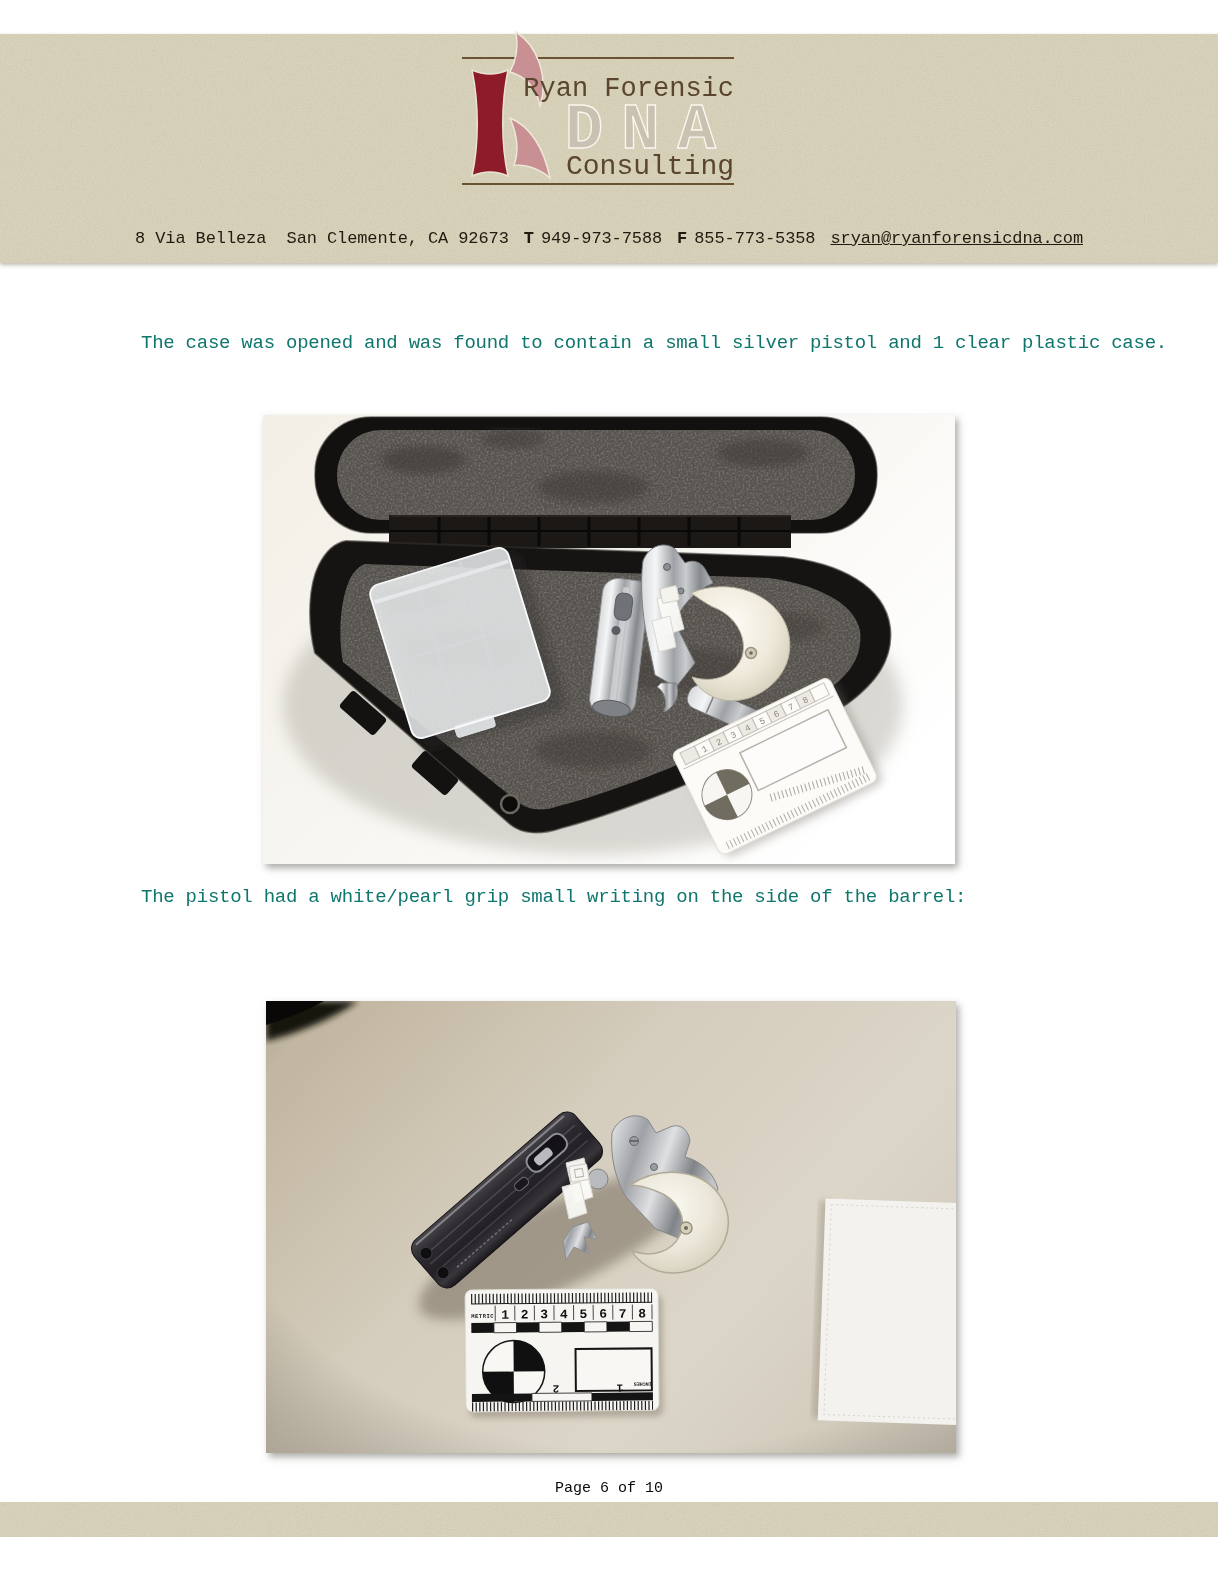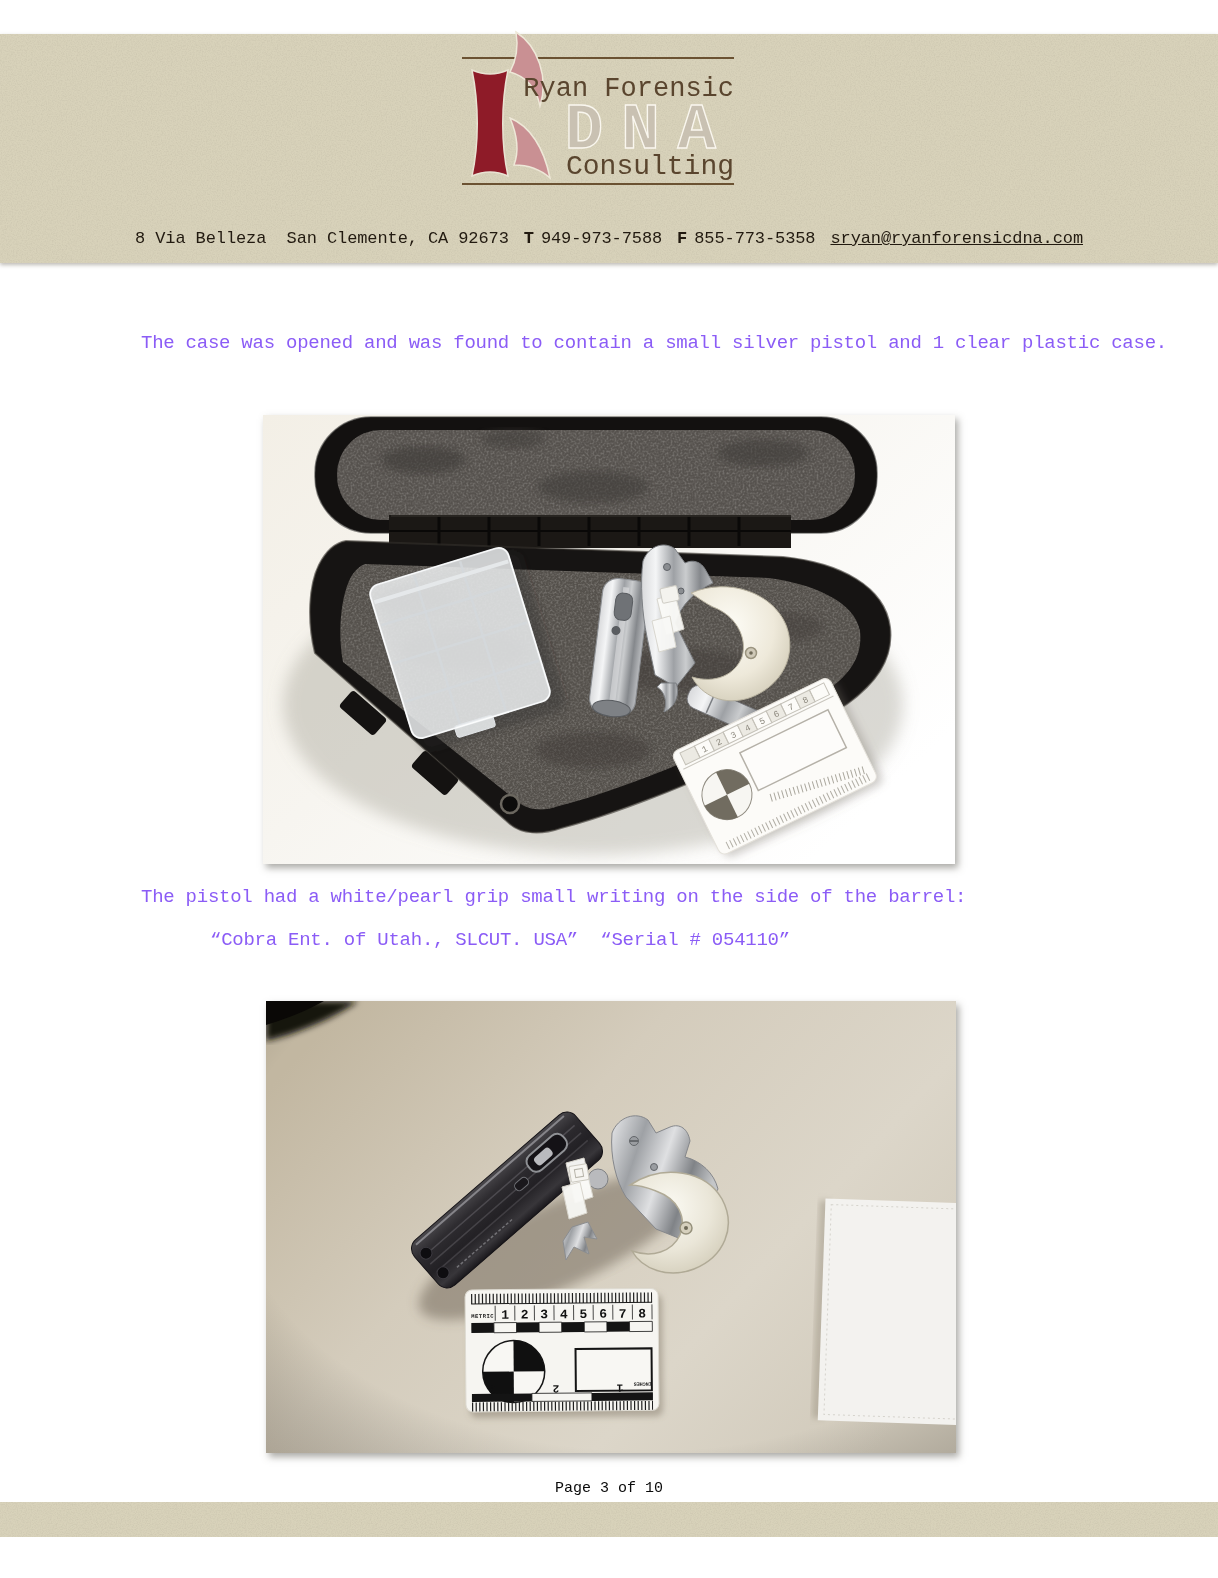--- a/index.html
+++ b/index.html
@@ -8,21 +8,21 @@
   .band{position:absolute;left:0;width:1218px;}
   #header-band{top:34px;height:229px;box-shadow:0 2px 4px rgba(110,105,90,.45);}
   #footer-band{top:1502px;height:35px;}
   .band svg{display:block;width:100%;height:100%;}
   #logo-svg{position:absolute;left:450px;top:26px;width:292px;height:172px;}
   #contact-line{position:absolute;left:0;right:0;top:229px;text-align:center;
      font-size:17px;color:#221a10;white-space:pre;letter-spacing:-0.1px;}
   #contact-line .lbl{font-weight:bold;margin-left:15px;}
   #contact-line .val{margin-left:7px;}
   #contact-line a{color:#221a10;text-decoration:underline;margin-left:15px;}
-  .para{position:absolute;font-size:19px;letter-spacing:-0.25px;color:#8b5cf6;white-space:pre;}
+  .para{position:absolute;font-size:19px;letter-spacing:-0.25px;color:#0f766e;white-space:pre;}
   #para1{left:141px;top:332px;}
   #para2{left:141px;top:886px;}
   #quote-line{left:210px;top:929px;}
   .photo{position:absolute;overflow:hidden;box-shadow:3px 4px 7px rgba(90,88,80,.5);}
   #photo1{left:263px;top:415px;width:692px;height:449px;background:#f4f1ea;}
   #photo2{left:266px;top:1001px;width:690px;height:452px;background:#d5cdbd;}
   .photo svg{display:block;width:100%;height:100%;}
   #page-footer{position:absolute;left:0;right:0;top:1480px;text-align:center;
      font-size:15px;color:#0a0a0a;}
 </style>
@@ -212,21 +212,20 @@
           <path d="M 32 62 L 32 37 A 25 25 0 0 1 57 62 Z" fill="#716c60"></path>
           <path d="M 32 62 L 32 87 A 25 25 0 0 1 7 62 Z" fill="#716c60"></path>
         </g>
         <line x1="70" y1="84" x2="166" y2="100" stroke="#aaa79d" stroke-width="8" stroke-dasharray="1 3"></line>
         <line x1="10" y1="108" x2="168" y2="108" stroke="#b0ada4" stroke-width="8" stroke-dasharray="1 3"></line>
       </g>
     </svg>
   </div>
 
   <div class="para" id="para2">The pistol had a white/pearl grip small writing on the side of the barrel:</div>
-  <div class="para" id="quote-line">“Cobra Ent. of Utah., SLCUT. USA”  “Serial # 054110”</div>
 
   <div class="photo" id="photo2">
     <svg viewBox="0 0 690 452" aria-label="Silver derringer pistol with white pearl grip and dark barrel tipped open, beside a forensic scale card and paper towel on a beige table">
       <defs>
         <linearGradient id="p2-bg" x1="0" y1="0.2" x2="1" y2="0.8">
           <stop offset="0" stop-color="#c2b7a1"></stop>
             <stop offset="0.35" stop-color="#d4ccbc"></stop>
           <stop offset="0.7" stop-color="#dcd6c9"></stop>
             <stop offset="1" stop-color="#d0c9ba"></stop>
         </linearGradient>
@@ -360,21 +359,21 @@
           <text transform="translate(26,96) rotate(180)">3</text>
           <text transform="translate(90,96) rotate(180)">2</text>
           <text transform="translate(154,96) rotate(180)">1</text>
         </g>
         <text transform="translate(177,94) rotate(180)" font-size="5" font-weight="bold" fill="#111" text-anchor="middle">INCHES</text>
         <line x1="6" y1="117" x2="187" y2="117" stroke="#1e1e1e" stroke-width="9" stroke-dasharray="1.2 2.4"></line>
       </g>
     </svg>
   </div>
 
-  <div id="page-footer">Page 3 of 10</div>
+  <div id="page-footer">Page 6 of 10</div>
 
   <div class="band" id="footer-band">
     <svg viewBox="0 0 1218 35" preserveAspectRatio="none">
       <defs>
         <filter id="fb-speck" x="0" y="0" width="100%" height="100%">
           <feTurbulence type="fractalNoise" baseFrequency="0.8" numOctaves="2" seed="5" stitchTiles="stitch"></feTurbulence>
           <feColorMatrix type="matrix" values="0 0 0 0 0.42  0 0 0 0 0.39  0 0 0 0 0.30  0.9 0 0 0 -0.35"></feColorMatrix>
           <feComposite operator="in" in2="SourceGraphic"></feComposite>
         </filter>
       </defs>

